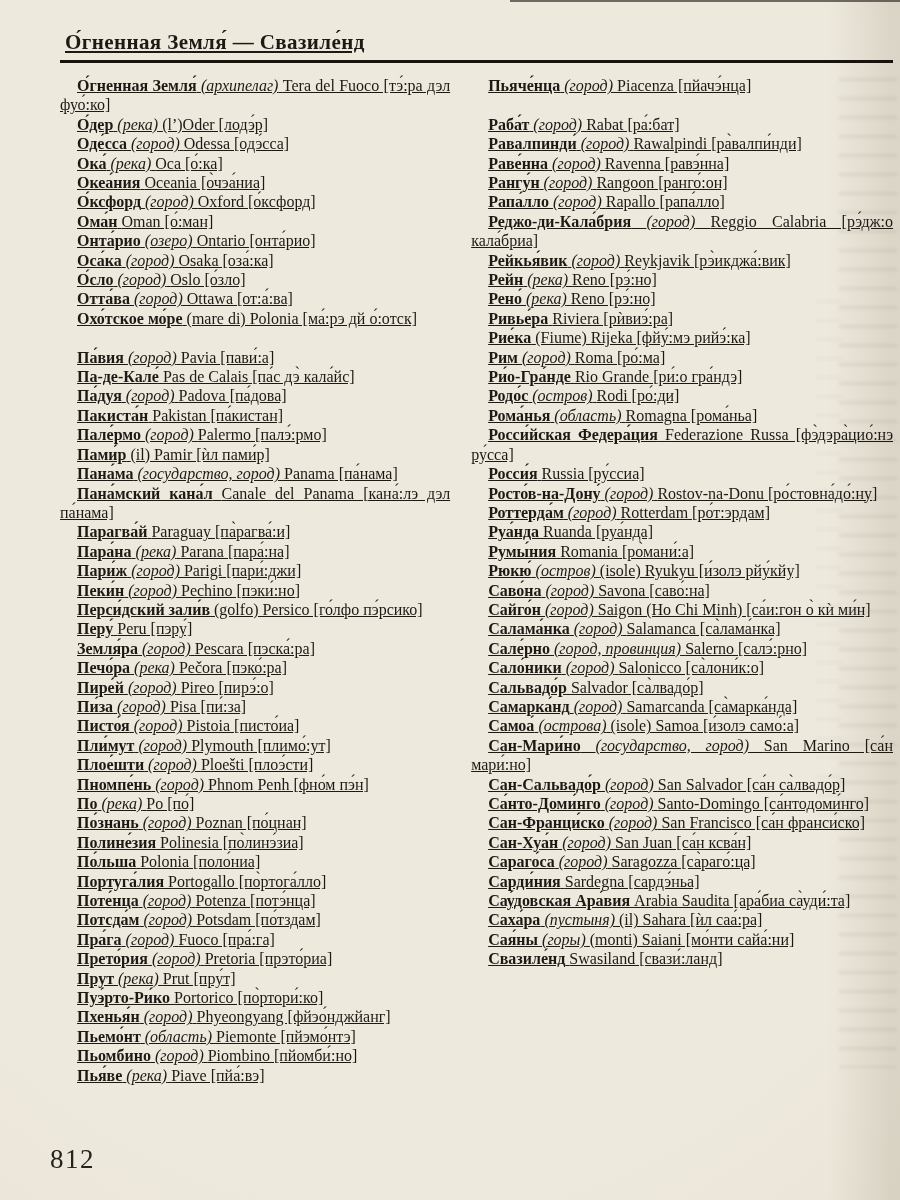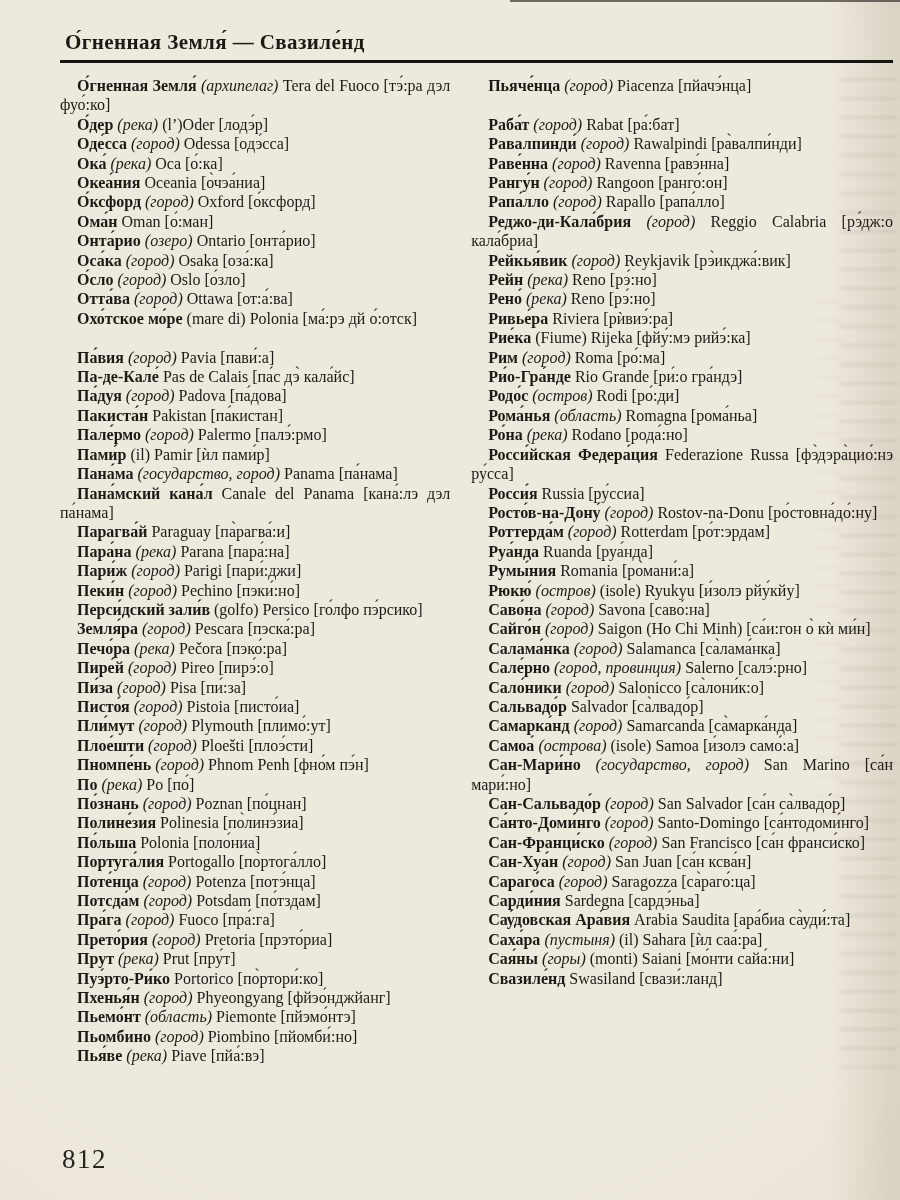--- a/index.html
+++ b/index.html
@@ -10,32 +10,32 @@
       linear-gradient(to right, rgba(0,0,0,0) 92%, rgba(105,95,70,.14) 99%),
       radial-gradient(125% 105% at 45% 42%, #eee9dd 55%, #e6e0d0 92%, #ded7c4 100%);
     font-family:"Liberation Serif","DejaVu Serif",serif;
     color:#1d1a16;
   }
   .top-edge{position:absolute;top:0;left:510px;width:390px;height:2px;background:rgba(25,22,18,.6);}
   .ghost{position:absolute;filter:blur(1.6px);pointer-events:none;
     background:repeating-linear-gradient(180deg, rgba(110,100,82,.20) 0 3px, rgba(110,100,82,0) 3px 19px);}
   .ghost.g1{right:3px;top:78px;width:58px;height:990px;opacity:.5;}
   .ghost.g2{right:58px;top:300px;width:26px;height:520px;opacity:.22;}
-  .content{position:absolute;left:60px;top:30px;width:833px;}
+  .content{position:absolute;left:60px;top:30px;width:833px;text-decoration:underline;}
   .hdr{margin:0;padding:0 0 5px 5px;font-size:21px;font-weight:bold;letter-spacing:.4px;}
   .rule{border:0;border-top:3px solid #17140f;margin:0 0 13px 0;}
   .cols{display:flex;gap:21px;}
   .col{text-align:justify;font-size:16px;line-height:19.4px;}
   .col-left{width:393px;}
   .col-right{width:425px;}
   .entry{margin:0;text-indent:17px;}
   .entry.gap{margin-top:19.4px;}
   .hw{font-weight:bold;}
   .q{font-style:italic;}
-  .pageno{position:absolute;left:62px;top:1144px;font-size:27px;letter-spacing:1.5px;color:#27231d;}
+  .pageno{position:absolute;left:50px;top:1144px;font-size:27px;letter-spacing:1.5px;color:#27231d;}
 </style>
 </head>
 <body>
 
 <div class="page">
   <div class="top-edge"></div>
   <div class="ghost g1"></div>
   <div class="ghost g2"></div>
 
   <div class="content">
@@ -61,20 +61,21 @@
           <p class="entry"><b class="hw">Пакиста́н</b> <span class="tx">Pakistan [па́кистан]</span></p>
           <p class="entry"><b class="hw">Пале́рмо</b> <i class="q">(город)</i> <span class="tx">Palermo [палэ́:рмо]</span></p>
           <p class="entry"><b class="hw">Пами́р</b> <span class="tx">(il) Pamir [ѝл пами́р]</span></p>
           <p class="entry"><b class="hw">Пана́ма</b> <i class="q">(государство, город)</i> <span class="tx">Panama [па́нама]</span></p>
           <p class="entry"><b class="hw">Пана́мский кана́л</b> <span class="tx">Canale del Panama [кана́:лэ дэл па́нама]</span></p>
           <p class="entry"><b class="hw">Парагва́й</b> <span class="tx">Paraguay [па̀рагва́:и]</span></p>
           <p class="entry"><b class="hw">Пара́на</b> <i class="q">(река)</i> <span class="tx">Parana [пара́:на]</span></p>
           <p class="entry"><b class="hw">Пари́ж</b> <i class="q">(город)</i> <span class="tx">Parigi [пари́:джи]</span></p>
           <p class="entry"><b class="hw">Пеки́н</b> <i class="q">(город)</i> <span class="tx">Pechino [пэки́:но]</span></p>
           <p class="entry"><b class="hw">Перси́дский зали́в</b> <span class="tx">(golfo) Persico [го́лфо пэ́рсико]</span></p>
+          <p class="entry"><b class="hw">Перу́</b> <span class="tx">Peru [пэру́]</span></p>
           <p class="entry"><b class="hw">Земля́ра</b> <i class="q">(город)</i> <span class="tx">Pescara [пэска́:ра]</span></p>
           <p class="entry"><b class="hw">Печо́ра</b> <i class="q">(река)</i> <span class="tx">Pečora [пэко́:ра]</span></p>
           <p class="entry"><b class="hw">Пире́й</b> <i class="q">(город)</i> <span class="tx">Pireo [пирэ́:о]</span></p>
           <p class="entry"><b class="hw">Пи́за</b> <i class="q">(город)</i> <span class="tx">Pisa [пи́:за]</span></p>
           <p class="entry"><b class="hw">Писто́я</b> <i class="q">(город)</i> <span class="tx">Pistoia [писто́иа]</span></p>
           <p class="entry"><b class="hw">Пли́мут</b> <i class="q">(город)</i> <span class="tx">Plymouth [плимо́:ут]</span></p>
           <p class="entry"><b class="hw">Плое́шти</b> <i class="q">(город)</i> <span class="tx">Ploešti [плоэ́сти]</span></p>
           <p class="entry"><b class="hw">Пномпе́нь</b> <i class="q">(город)</i> <span class="tx">Phnom Penh [фно́м пэ́н]</span></p>
           <p class="entry"><b class="hw">По</b> <i class="q">(река)</i> <span class="tx">Po [по́]</span></p>
           <p class="entry"><b class="hw">По́знань</b> <i class="q">(город)</i> <span class="tx">Poznan [по́цнан]</span></p>
@@ -102,21 +103,20 @@
           <p class="entry"><b class="hw">Реджо-ди-Кала́брия</b> <i class="q">(город)</i> <span class="tx">Reggio Calabria [рэ́дж:о кала́бриа]</span></p>
           <p class="entry"><b class="hw">Рейкья́вик</b> <i class="q">(город)</i> <span class="tx">Reykjavik [рэ̀икджа́:вик]</span></p>
           <p class="entry"><b class="hw">Рейн</b> <i class="q">(река)</i> <span class="tx">Reno [рэ́:но]</span></p>
           <p class="entry"><b class="hw">Рено́</b> <i class="q">(река)</i> <span class="tx">Reno [рэ́:но]</span></p>
           <p class="entry"><b class="hw">Ривье́ра</b> <span class="tx">Riviera [рѝвиэ́:ра]</span></p>
           <p class="entry"><b class="hw">Рие́ка</b> <span class="tx">(Fiume) Rijeka [фйу́:мэ рийэ́:ка]</span></p>
           <p class="entry"><b class="hw">Рим</b> <i class="q">(город)</i> <span class="tx">Roma [ро́:ма]</span></p>
           <p class="entry"><b class="hw">Ри́о-Гра́нде</b> <span class="tx">Rio Grande [ри́:о гра́ндэ]</span></p>
           <p class="entry"><b class="hw">Родо́с</b> <i class="q">(остров)</i> <span class="tx">Rodi [ро́:ди]</span></p>
           <p class="entry"><b class="hw">Рома́нья</b> <i class="q">(область)</i> <span class="tx">Romagna [рома́ньа]</span></p>
-          <p class="entry"><b class="hw">Ро́на</b> <i class="q">(река)</i> <span class="tx">Rodano [рода́:но]</span></p>
           <p class="entry"><b class="hw">Росси́йская Федера́ция</b> <span class="tx">Federazione Russa [фэ̀дэра̀цио́:нэ ру́сса]</span></p>
           <p class="entry"><b class="hw">Росси́я</b> <span class="tx">Russia [ру́ссиа]</span></p>
           <p class="entry"><b class="hw">Росто́в-на-Дону́</b> <i class="q">(город)</i> <span class="tx">Rostov-na-Donu [ро́стовна́до́:ну]</span></p>
           <p class="entry"><b class="hw">Роттерда́м</b> <i class="q">(город)</i> <span class="tx">Rotterdam [ро́т:эрдам]</span></p>
           <p class="entry"><b class="hw">Руа́нда</b> <span class="tx">Ruanda [руа́нда]</span></p>
           <p class="entry"><b class="hw">Румы́ния</b> <span class="tx">Romania [ро̀мани́:а]</span></p>
           <p class="entry"><b class="hw">Рюкю́</b> <i class="q">(остров)</i> <span class="tx">(isole) Ryukyu [и́золэ рйу́кйу]</span></p>
           <p class="entry"><b class="hw">Саво́на</b> <i class="q">(город)</i> <span class="tx">Savona [саво́:на]</span></p>
           <p class="entry"><b class="hw">Сайго́н</b> <i class="q">(город)</i> <span class="tx">Saigon (Ho Chi Minh) [са́и:гон о̀ кѝ ми́н]</span></p>
           <p class="entry"><b class="hw">Салама́нка</b> <i class="q">(город)</i> <span class="tx">Salamanca [са̀лама́нка]</span></p>

